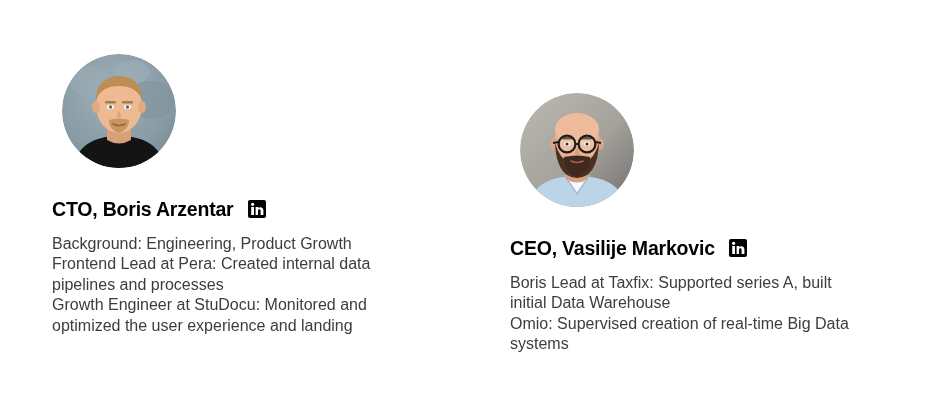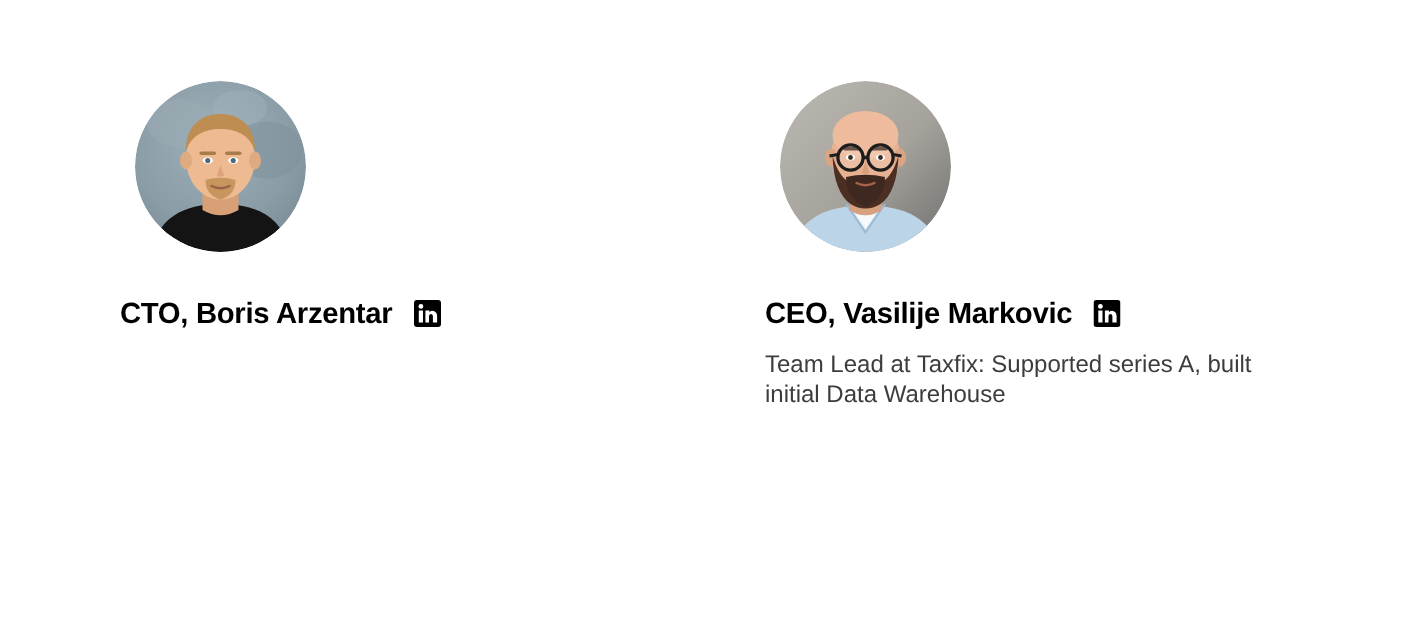--- a/index.html
+++ b/index.html
@@ -15,22 +15,22 @@
   }
   .team-section {
     position: relative;
     width: 948px;
     height: 412px;
   }
   .profile {
     position: absolute;
     top: 0;
   }
-  .profile-left  { left: 80px;  width: 400px; }
-  .profile-right { left: 510px; width: 400px; }
+  .profile-left  { left: 52px;  width: 400px; }
+  .profile-right { left: 510px; width: 400px; margin-top: 39px; }
 
   
   .avatar {
     position: relative;
     width: 114px;
     height: 114px;
     margin-top: 54px;
     margin-left: 10px;
     border-radius: 50%;
     overflow: hidden;
@@ -128,20 +128,25 @@
       <a class="linkedin-icon" href="#">
         <svg viewBox="0 0 18 18" xmlns="http://www.w3.org/2000/svg">
           <rect x="0" y="0" width="18" height="18" rx="2" fill="#000000"></rect>
           <rect x="3.2" y="7" width="2.8" height="8" fill="#ffffff"></rect>
           <circle cx="4.6" cy="4.3" r="1.6" fill="#ffffff"></circle>
           <path d="M7.6 7 h2.7 v1.1 a3 3 0 0 1 5.1 2.2 V15 h-2.8 v-4.1 c0-1-.5-1.6-1.3-1.6 -.8 0-1.3.6-1.3 1.6 V15 H7.6 Z" fill="#ffffff"></path>
         </svg>
       </a>
     </div>
 
+    <div class="profile-bio">
+      <div class="bio-line">Background: Engineering, Product Growth</div>
+      <div class="bio-line">Frontend Lead at Pera: Created internal data pipelines and processes</div>
+      <div class="bio-line">Growth Engineer at StuDocu: Monitored and optimized the user experience and landing</div>
+    </div>
   </div>
 
   <div class="profile profile-right">
 
     <div class="avatar">
       <svg viewBox="0 0 114 114" xmlns="http://www.w3.org/2000/svg">
         <defs>
           <linearGradient id="bgR" x1="0" y1="0" x2="1" y2="1">
             <stop offset="0%" stop-color="#bcb9b3"></stop>
             <stop offset="55%" stop-color="#a5a29c"></stop>
@@ -199,17 +204,18 @@
         <svg viewBox="0 0 18 18" xmlns="http://www.w3.org/2000/svg">
           <rect x="0" y="0" width="18" height="18" rx="2" fill="#000000"></rect>
           <rect x="3.2" y="7" width="2.8" height="8" fill="#ffffff"></rect>
           <circle cx="4.6" cy="4.3" r="1.6" fill="#ffffff"></circle>
           <path d="M7.6 7 h2.7 v1.1 a3 3 0 0 1 5.1 2.2 V15 h-2.8 v-4.1 c0-1-.5-1.6-1.3-1.6 -.8 0-1.3.6-1.3 1.6 V15 H7.6 Z" fill="#ffffff"></path>
         </svg>
       </a>
     </div>
 
     <div class="profile-bio">
-      <div class="bio-line">Team Lead at Taxfix: Supported series A, built initial Data Warehouse</div>
+      <div class="bio-line">Boris Lead at Taxfix: Supported series A, built initial Data Warehouse</div>
+      <div class="bio-line">Omio: Supervised creation of real-time Big Data systems</div>
     </div>
   </div>
 
 </div>
 
 </body></html>

